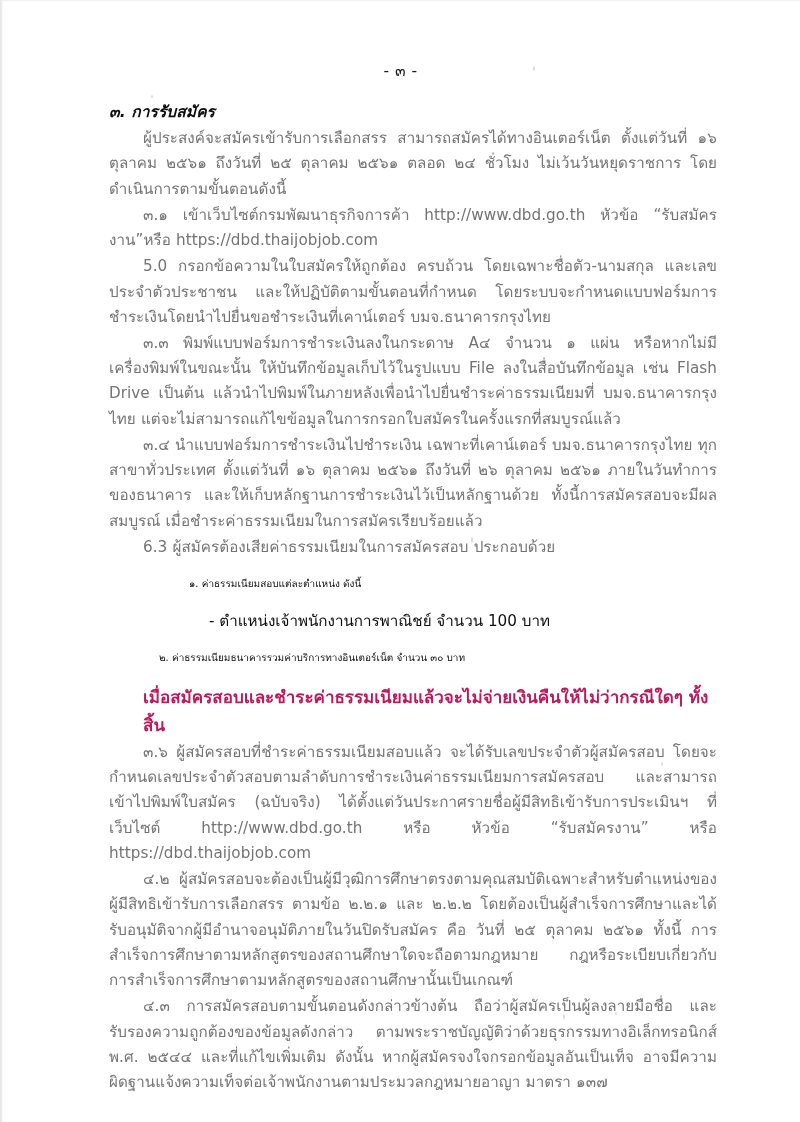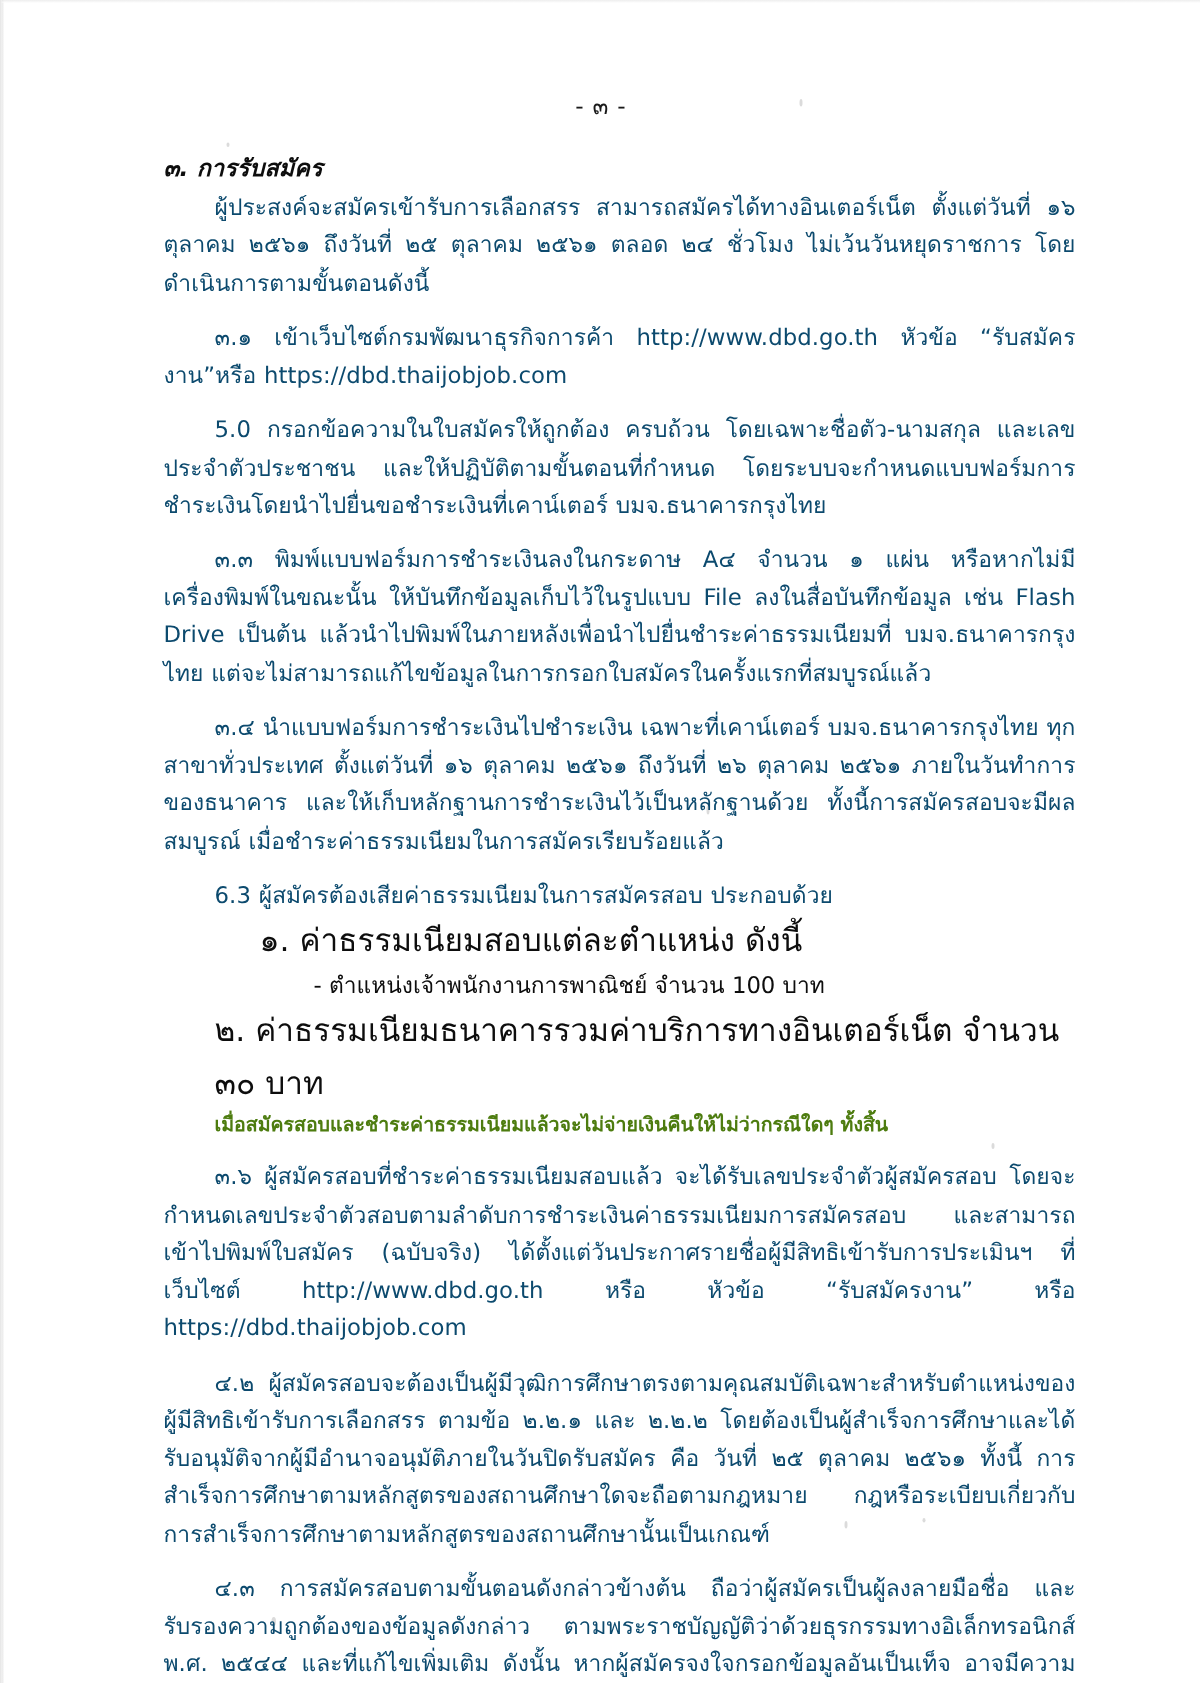--- a/index.html
+++ b/index.html
@@ -71,54 +71,54 @@
     font-style: italic;
   }
   .sec-head.gap-before {
     margin-top: 27px;
   }
 
   p.para {
     font-size: 15.2px;
     line-height: 1.66;
     margin: 0;
-    color: #0c4a6e;
+    color: #737373;
     text-align: justify;
     text-justify: inter-word;
     letter-spacing: .05px;
     word-spacing: .3px;
   }
   p.para.indent {
     text-indent: 34px;
   }
   p.para.space-above {
-    margin-top: 11px;
+    margin-top: 1px;
   }
 
   .list-lvl1 {
-    font-size: 21px;
+    font-size: 10px;
     line-height: 1.66;
-    margin: 0;
+    margin: 16px;
     padding-left: 64px;
     color: #0d0d0d;
   }
   .list-lvl2 {
     font-size: 15.2px;
     line-height: 1.66;
     margin: 0;
     padding-left: 100px;
     color: #0d0d0d;
   }
   .list-note {
-    font-size: 13px;
+    font-size: 17px;
     line-height: 1.66;
     margin: 0;
     padding-left: 34px;
     font-weight: 700;
-    color: #4d7c0f;
+    color: #be185d;
   }
 </style>
 </head>
 <body>
 
 <div class="page">
 
   <div class="scan-edge-left"></div>
   <div class="scan-edge-top"></div>
 

